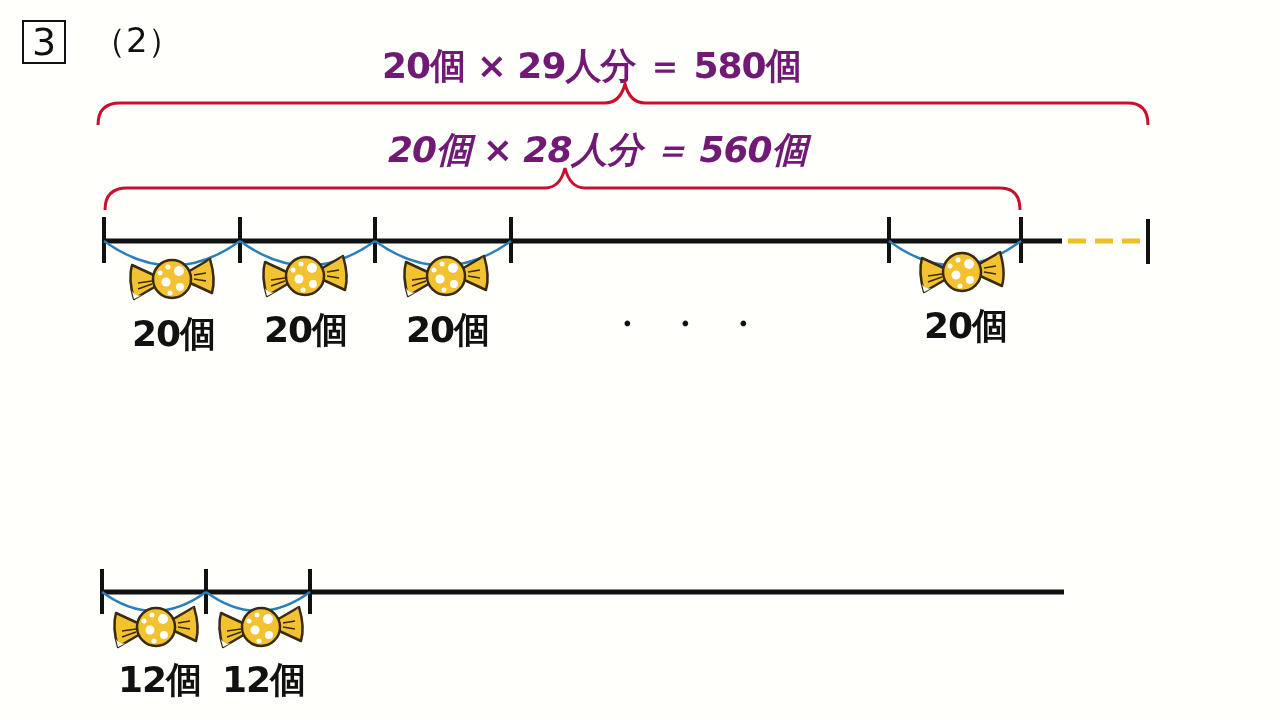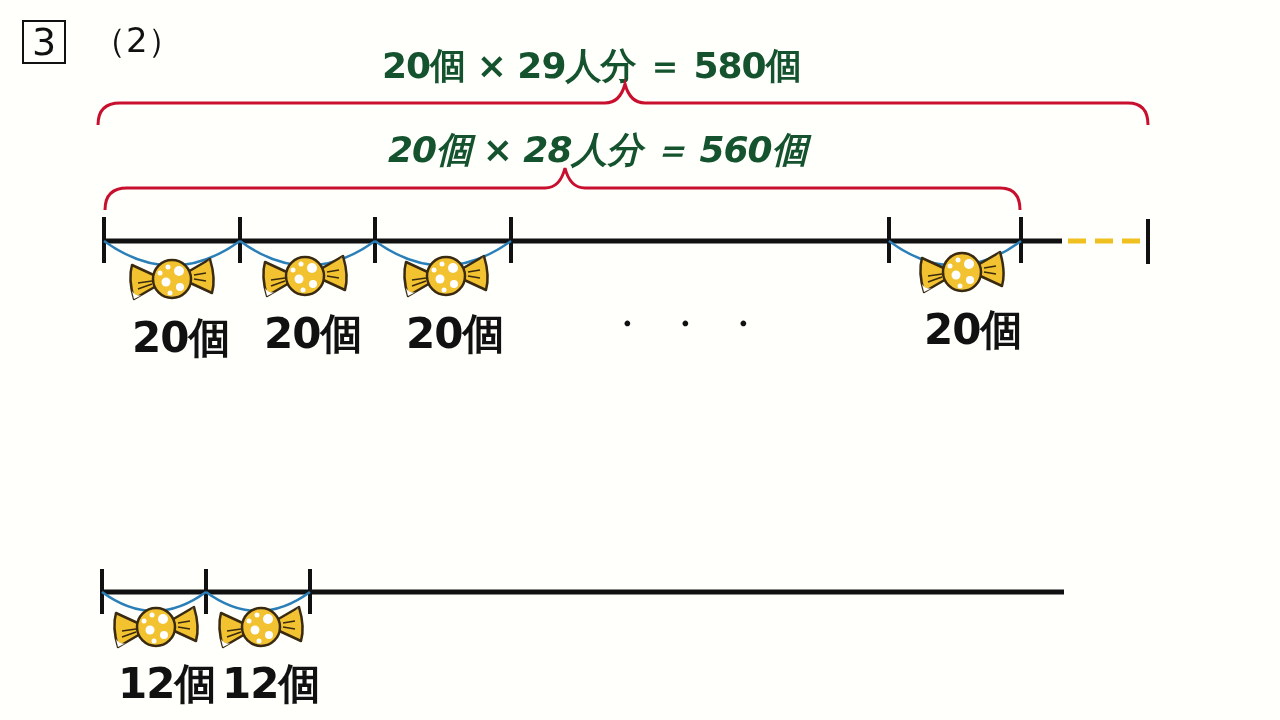--- a/index.html
+++ b/index.html
@@ -2,22 +2,22 @@
 <html><head>
 <meta charset="utf-8">
 <style>
   html, body { margin: 0; padding: 0; }
   body { width: 1280px; height: 720px; background: #fffffc; position: relative; overflow: hidden;
          font-family: "DejaVu Sans", "Liberation Sans", sans-serif; }
   .abs { position: absolute; }
   .prob-box { left: 22px; top: 20px; width: 44px; height: 44px; border: 2px solid #111; box-sizing: border-box;
               font-size: 38px; line-height: 40px; text-align: center; color: #111; font-weight: normal; }
   .prob-part { left: 92px; top: 18px; font-size: 34px; color: #111; }
-  .eq { font-size: 36px; font-weight: bold; color: #14532d; white-space: nowrap; letter-spacing: -1px; }
-  .lbl { font-size: 42px; font-weight: bold; color: #111; white-space: nowrap; letter-spacing: -1px; }
+  .eq { font-size: 36px; font-weight: bold; color: #701a75; white-space: nowrap; letter-spacing: -1px; }
+  .lbl { font-size: 36px; font-weight: bold; color: #111; white-space: nowrap; letter-spacing: -1px; }
   svg.diagram { position: absolute; left: 0; top: 0; }
 </style>
 </head>
 <body>
 
 <div class="abs prob-box">3</div>
 <div class="abs prob-part">（2）</div>
 
 <div class="abs eq" style="left:382px; top:42px;">20個 × 29人分 ＝ 580個</div>
 <div class="abs eq" style="left:388px; top:126px;font-style:italic;">20個 × 28人分 ＝ 560個</div>

